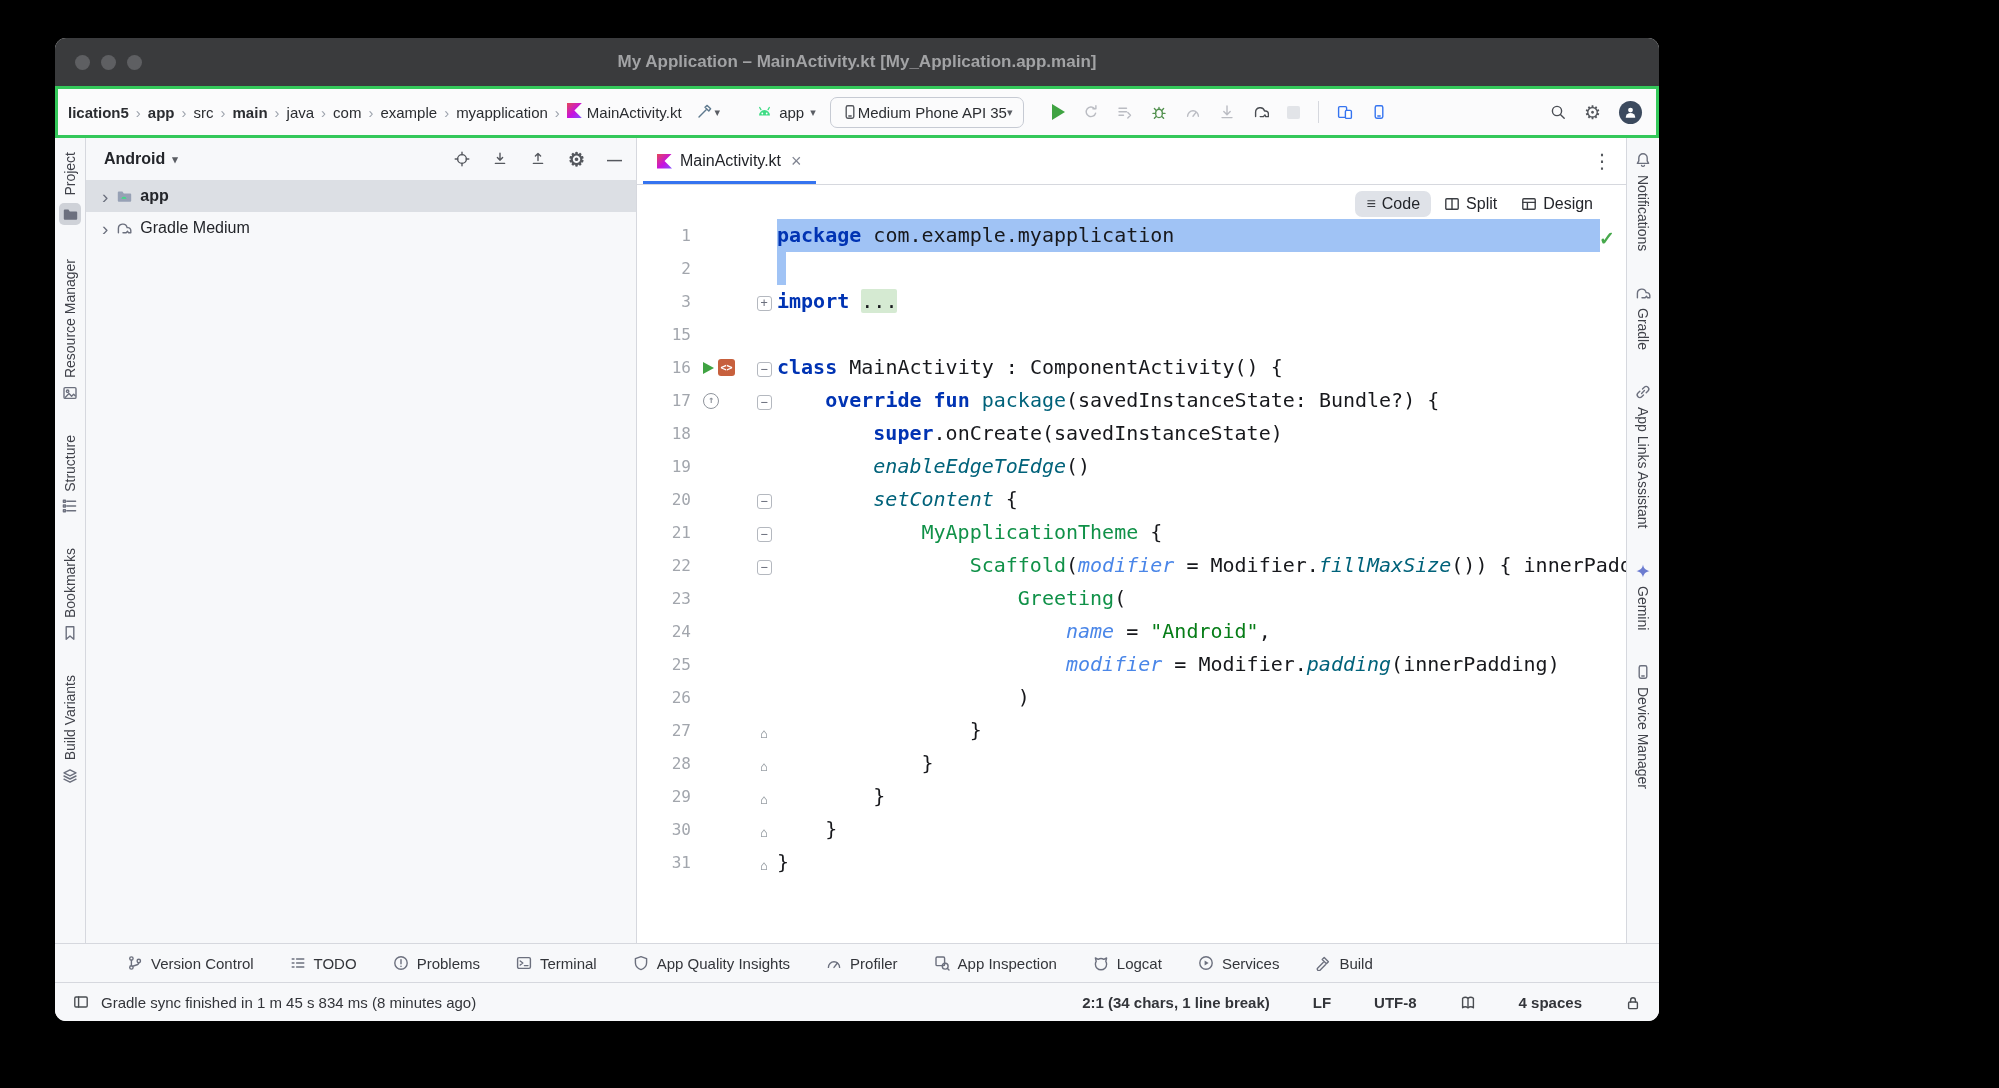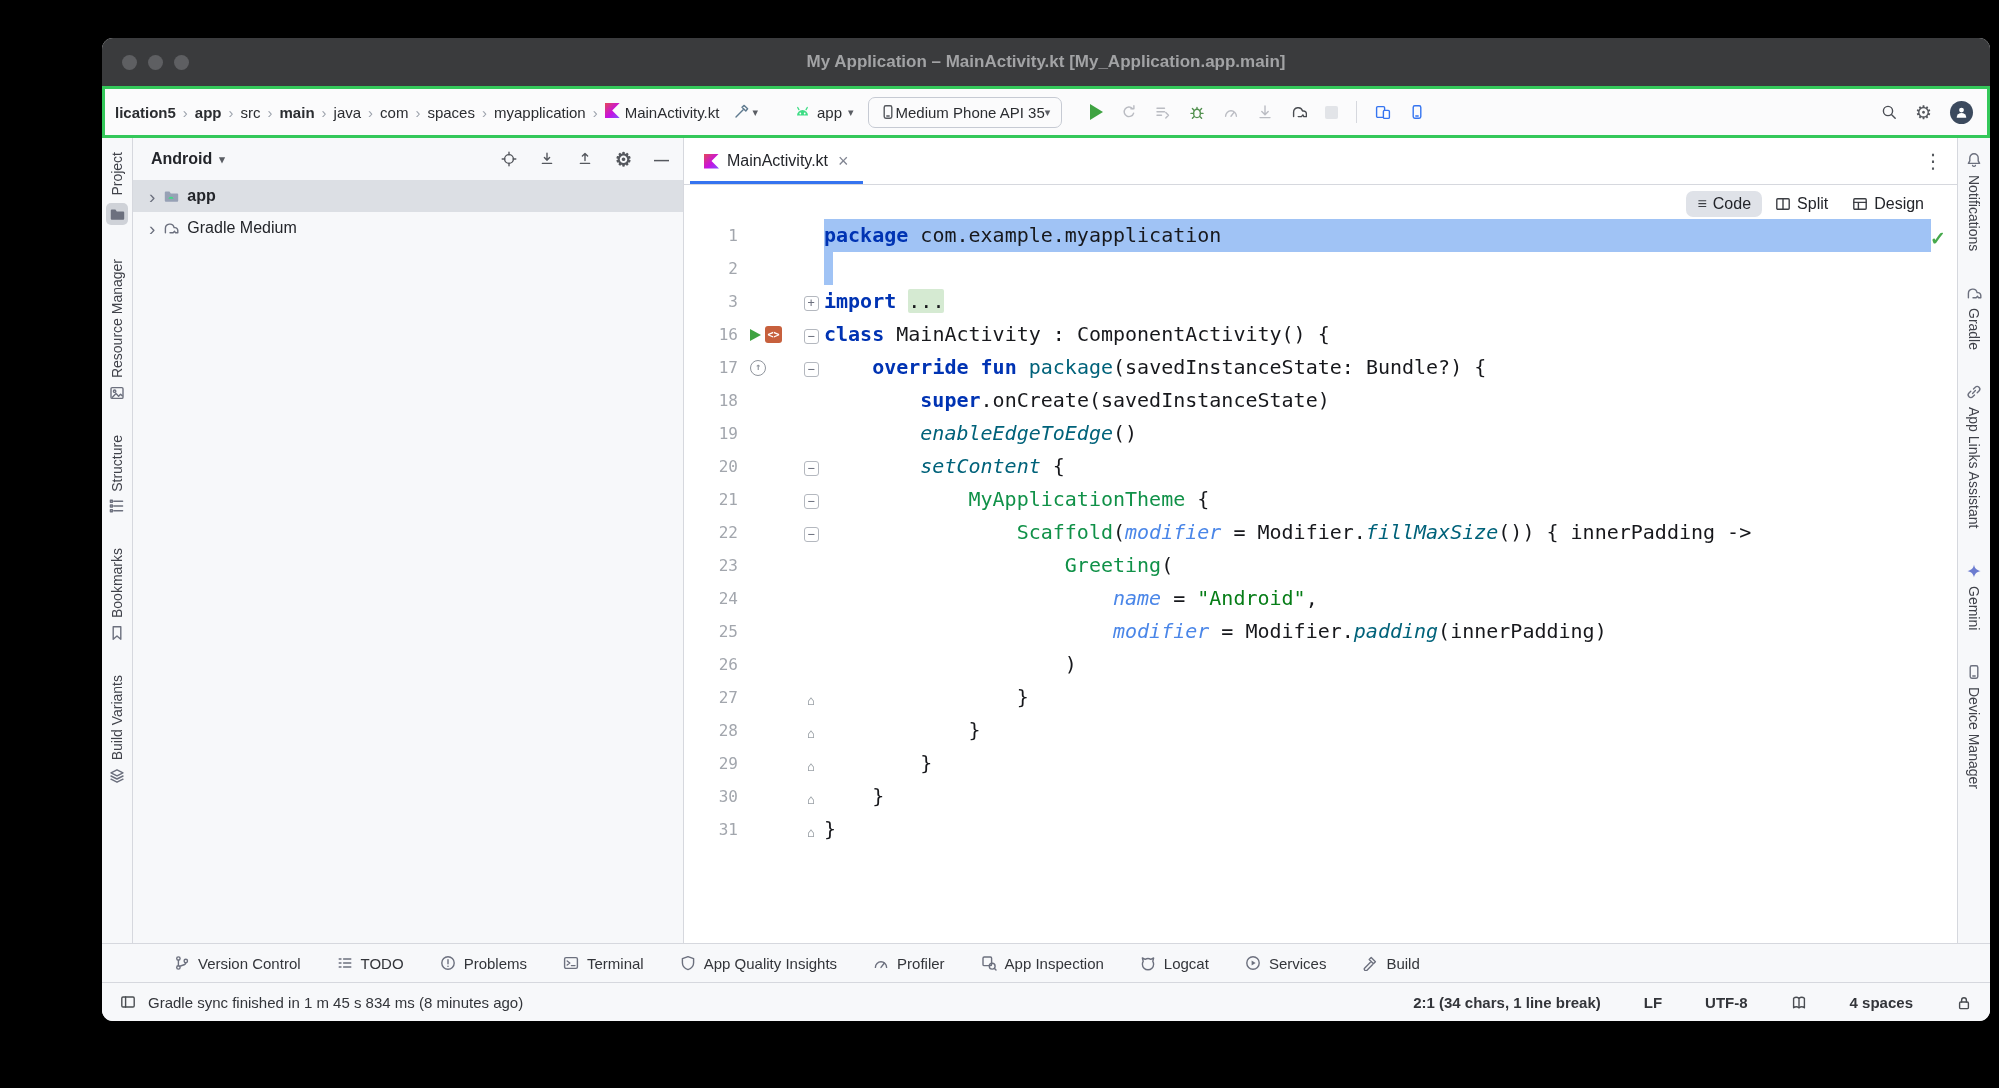--- a/index.html
+++ b/index.html
@@ -1,20 +1,20 @@
 <!DOCTYPE html>
 <html><head>
 <meta charset="utf-8">
 <style>
   html,body{margin:0;padding:0;}
   body{width:1999px;height:1088px;background:#000;overflow:hidden;position:relative;
        font-family:"Liberation Sans",sans-serif;}
-  .window{position:absolute;left:55px;top:38px;width:1888px;height:983px;border-radius:11px;
+  .window{position:absolute;left:55px;top:38px;width:1604px;height:983px;border-radius:11px;
           overflow:hidden;background:#f7f8fa;box-shadow:0 24px 70px rgba(0,0,0,.85);
-          display:flex;flex-direction:column;margin-left:47px;}
+          display:flex;flex-direction:column;}
   
   .titlebar{flex:0 0 48px;background:#3a3b3d;position:relative;display:flex;align-items:center;justify-content:center;}
   .traffic{position:absolute;left:20px;top:0;bottom:0;display:flex;align-items:center;gap:11px;}
   .tl{width:15px;height:15px;border-radius:50%;background:#5e5f62;}
   .title{color:#a2a3a5;font-weight:bold;font-size:17px;}
   
   .toolbar{flex:0 0 52px;box-sizing:border-box;background:#fbfbfc;border:3px solid #34c85a;
            display:flex;align-items:center;gap:10px;padding:0 10px;white-space:nowrap;}
   .breadcrumbs{display:flex;align-items:center;gap:7px;font-size:15px;color:#2b2d31;}
   .crumb{display:inline-flex;align-items:center;gap:5px;}
@@ -147,21 +147,21 @@
           <span class="crumb-sep">›</span>
           <span class="crumb">
             <span>java</span>
           </span>
           <span class="crumb-sep">›</span>
           <span class="crumb">
             <span>com</span>
           </span>
           <span class="crumb-sep">›</span>
           <span class="crumb">
-            <span>spaces</span>
+            <span>example</span>
           </span>
           <span class="crumb-sep">›</span>
           <span class="crumb">
             <span>myapplication</span>
           </span>
           <span class="crumb-sep">›</span>
           <span class="crumb">
             <span><span class="kotlin-badge"></span></span>
             <span>MainActivity.kt</span>
           </span>
@@ -469,20 +469,26 @@
                 <span class="fold"></span>
                 <span class="ctext"><span class="stub"></span></span>
               </div>
               <div class="line">
                 <span class="ln">3</span>
                 <span class="gicons"></span>
                 <span class="fold"><span class="fold-box">+</span></span>
                 <span class="ctext"><span class="tk-kw">import</span><span class="tk-pl"> </span><span class="tk-folded">...</span></span>
               </div>
               <div class="line">
+                <span class="ln">15</span>
+                <span class="gicons"></span>
+                <span class="fold"></span>
+                <span class="ctext"></span>
+              </div>
+              <div class="line">
                 <span class="ln">16</span>
                 <span class="gicons">
                   <span class="run-tri"></span>
                   <span class="compose-badge">&lt;&gt;</span>
                 </span>
                 <span class="fold"><span class="fold-box">−</span></span>
                 <span class="ctext"><span class="tk-kw">class</span><span class="tk-pl"> MainActivity : ComponentActivity() {</span></span>
               </div>
               <div class="line">
                 <span class="ln">17</span>

